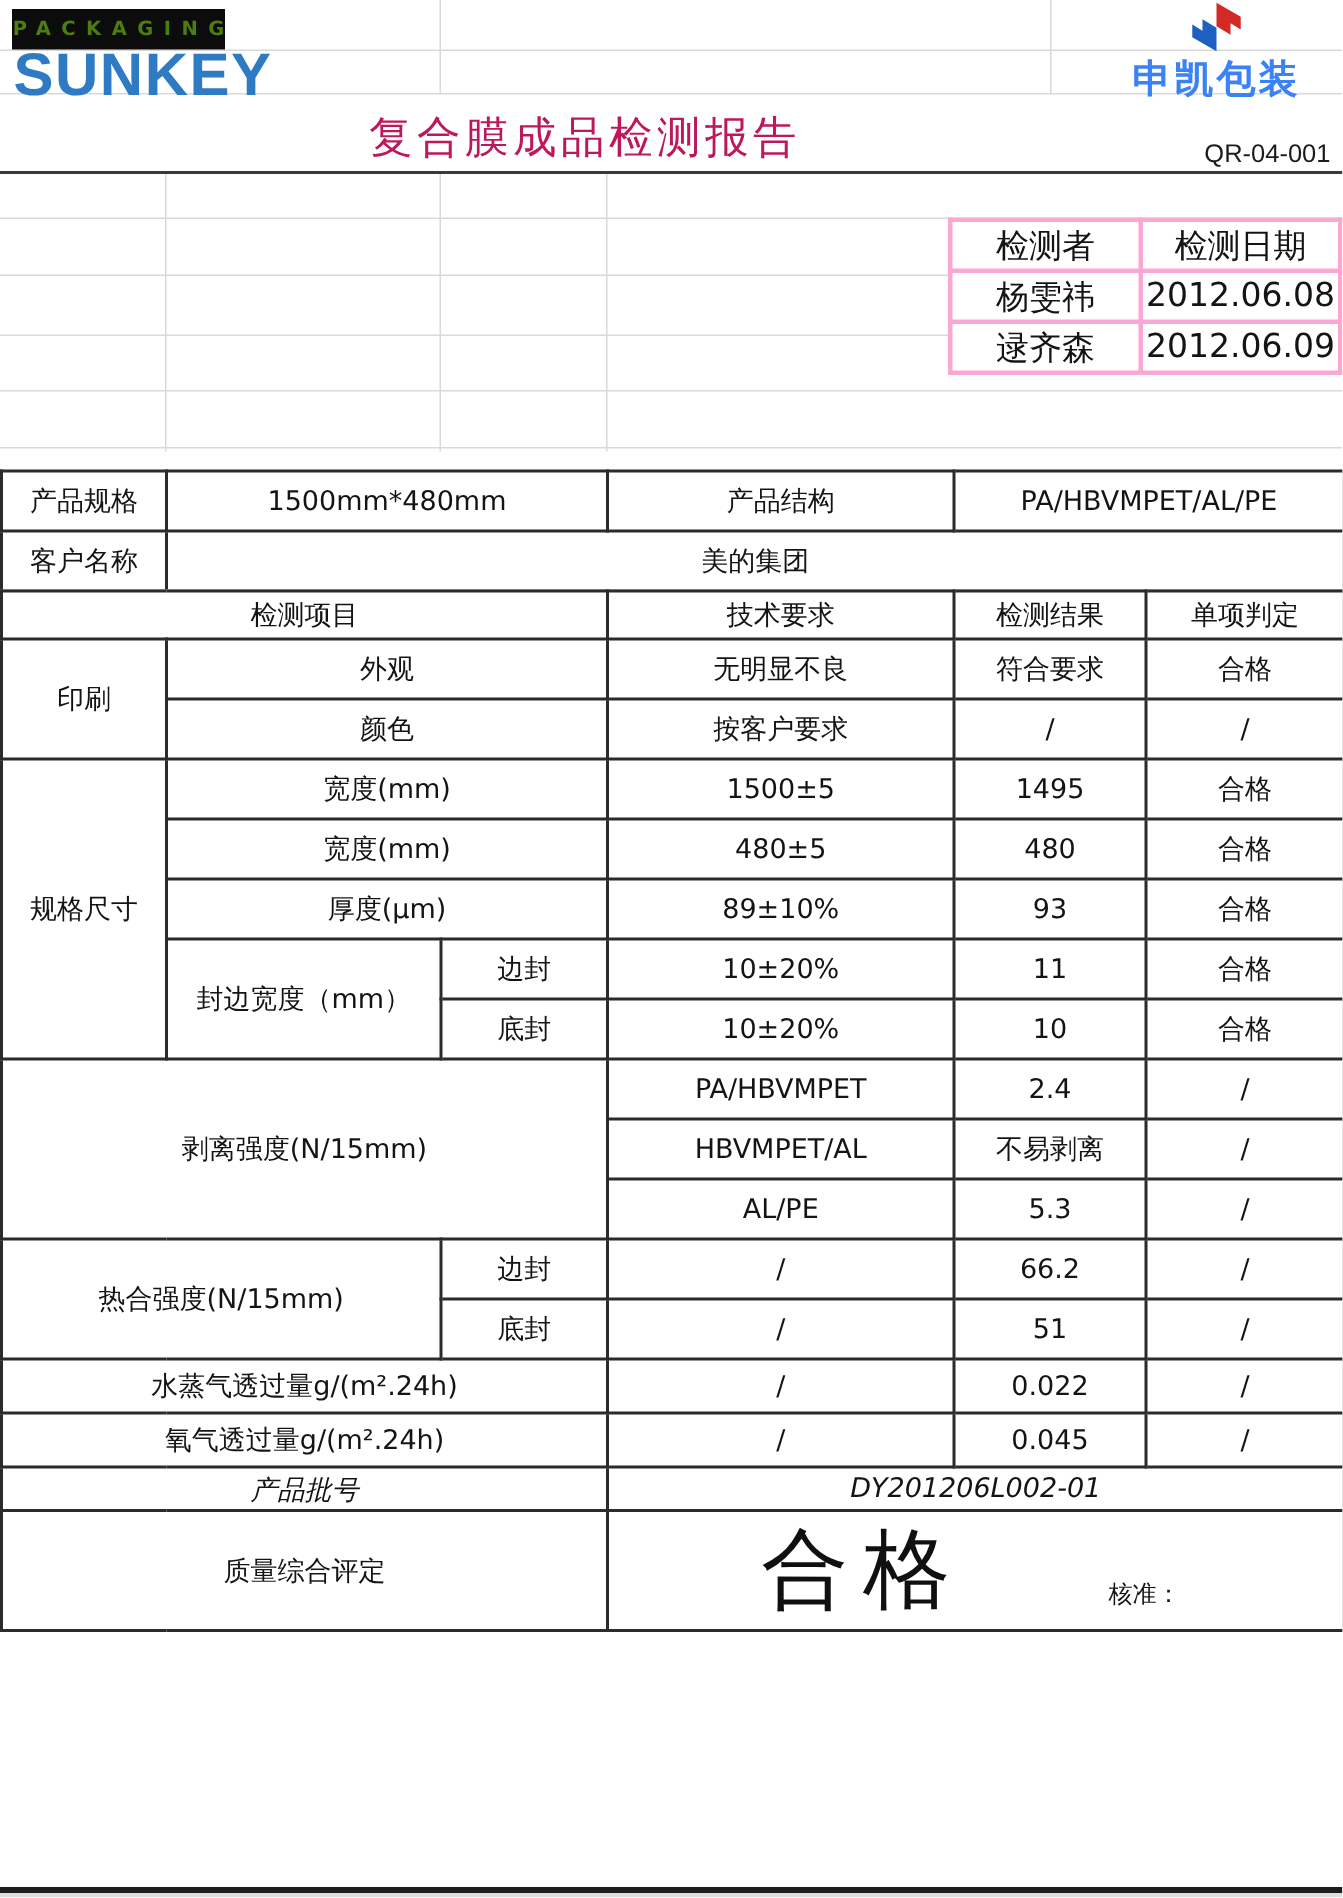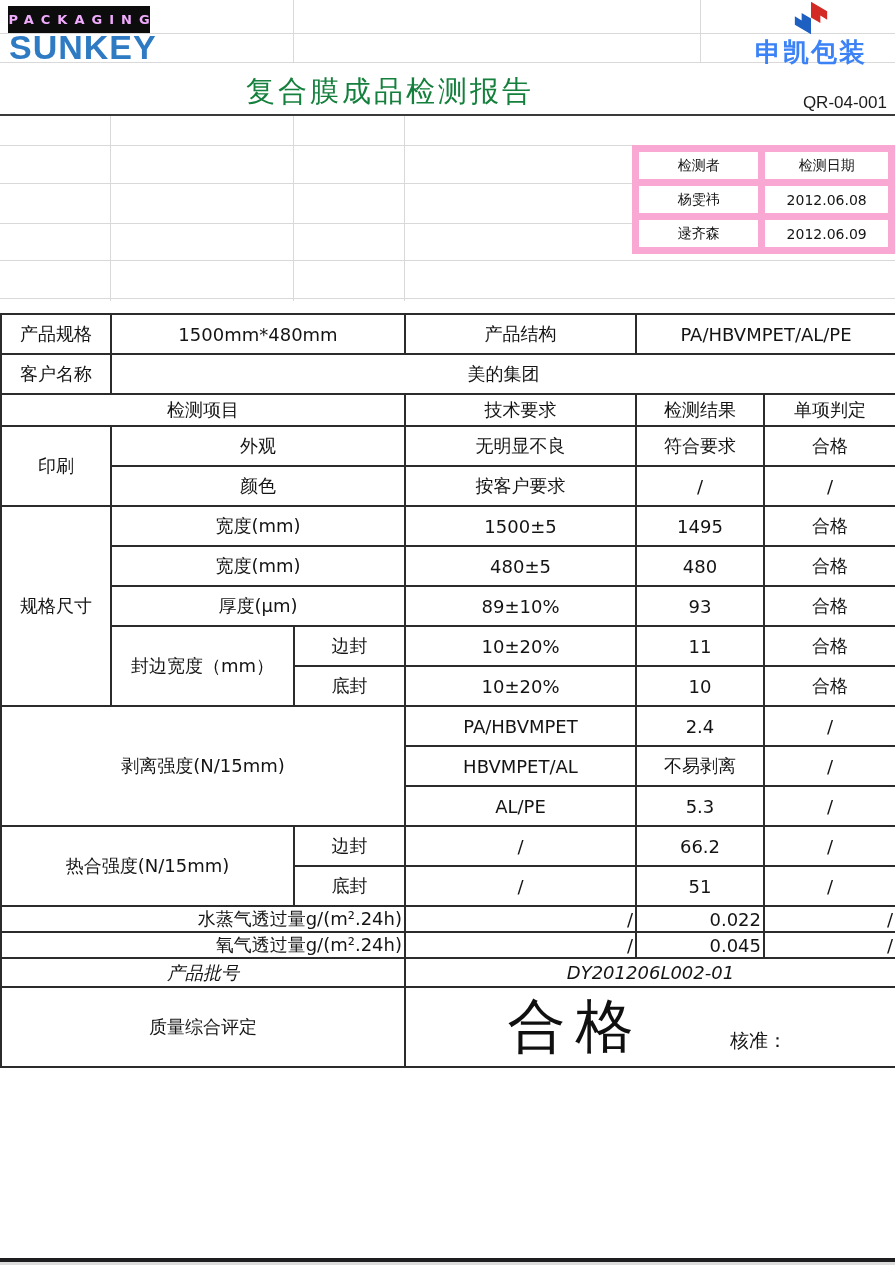--- a/index.html
+++ b/index.html
@@ -5,54 +5,54 @@
   * { box-sizing: border-box; }
   html,body { margin:0; padding:0; background:#ffffff; }
   body { width:895px; font-family:"DejaVu Sans", sans-serif; color:#141414; }
   .page { position:relative; width:895px; height:1265px; background:#fff; overflow:hidden; }
 
   
   .header { position:relative; height:116px; border-bottom:2px solid #3a3a3a; }
   .gl-h { position:absolute; left:0; right:0; height:1px; background:#d9d9d9; }
   .gl-v { position:absolute; top:0; width:1px; background:#d9d9d9; }
   .pack-box { position:absolute; left:8px; top:6px; width:142px; height:27px;
-    background:#0c0c0c; color:#f0abfc; display:flex; align-items:center; justify-content:center;
+    background:#0c0c0c; color:#4d7c0f; display:flex; align-items:center; justify-content:center;
     font-size:13px; font-weight:bold; letter-spacing:7px; padding-left:7px; }
-  .sunkey { position:absolute; left:9px; top:28px; font-size:34px; font-weight:bold;
+  .sunkey { position:absolute; left:9px; top:28px; font-size:40px; font-weight:bold;
     color:#2e7bc4; letter-spacing:1px; font-family:"Liberation Sans", sans-serif; }
   .logo-right { position:absolute; right:4px; top:1px; width:160px; text-align:center; }
   .logo-icon { display:block; margin:0 auto; }
   .shenkai { display:block; font-size:26px; font-weight:900; color:#3b82f6;
     letter-spacing:2px; margin-top:0px; }
   .doc-title { position:absolute; left:0; right:115px; top:72px; text-align:center;
-    font-size:29px; letter-spacing:3px; color:#15803d; }
+    font-size:29px; letter-spacing:3px; color:#be185d; }
   .qr-code { position:absolute; right:8px; bottom:1px; font-size:17px;
     font-family:Liberation Sans, sans-serif; color:#1c1c1c; }
 
   
   .grid-region { position:relative; height:197px; }
   .audit-table { position:absolute; left:632px; top:29px; border-collapse:collapse;
     background:#fff; table-layout:fixed; }
-  .audit-table td { border:7px solid #f9a8d4; height:34px; text-align:center;
-    font-size:14px; padding:0 2px; }
+  .audit-table td { border:3px solid #f9a8d4; height:34px; text-align:center;
+    font-size:22px; padding:0 2px; }
 
   
   table.tbl { border-collapse:collapse; table-layout:fixed; width:895px; background:#fff; }
   table.tbl td { border:2px solid #2b2b2b; text-align:center; vertical-align:middle;
     font-size:18px; padding:0 2px; overflow:hidden; white-space:nowrap; }
   .tbl-results { margin-top:-2px; }
   tr.rh44 td { height:40px; }
   tr.rh36 td { height:32px; }
-  tr.rh33 td { height:26px;text-align:right; }
+  tr.rh33 td { height:36px; }
   tr.rh30 td { height:29px;font-style:italic; }
   tr.rh80 td { height:76px; }
   td.small-label { font-size:19px; }
   td.final-cell { position:relative; }
   .verdict { font-size:58px; letter-spacing:10px; margin-right:150px; color:#101010; }
-  .approve { position:absolute; right:108px; bottom:12px; font-size:19px; }
+  .approve { position:absolute; right:108px; bottom:12px; font-size:16px; }
 
   
   .bar-dark  { position:absolute; left:0; right:0; bottom:3px; height:4px; background:#1d1d20; }
   .bar-light { position:absolute; left:0; right:0; bottom:0; height:3px; background:#dcdcdc; }
 </style>
 </head>
 <body>
 
 <div class="page">
 

